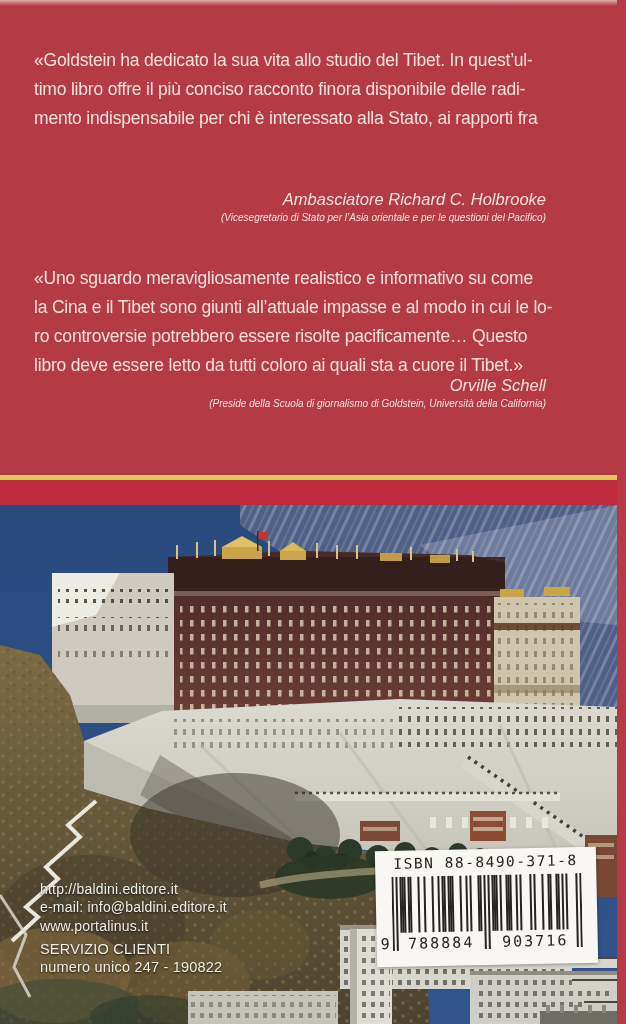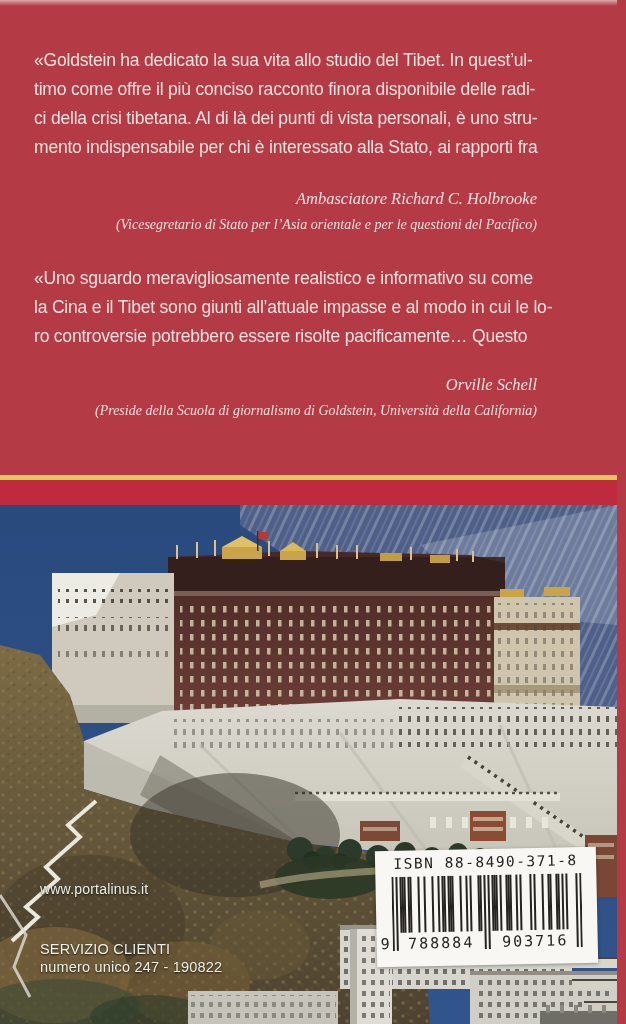--- a/index.html
+++ b/index.html
@@ -8,25 +8,25 @@
   
   .red-section{position:absolute;left:0;top:0;width:617px;height:505px;background:var(--cover-red,#b43a46);}
   .scan-top{position:absolute;left:0;top:0;width:617px;height:6px;
             background:linear-gradient(#d9aca7,rgba(217,172,167,0));}
   .divider-line{position:absolute;left:0;top:475px;width:617px;height:5px;background:var(--divider-yellow,#dbc95a);}
   .red-band{position:absolute;left:0;top:480px;width:617px;height:25px;background:var(--band-red,#c02a3f);}
   .quote{position:absolute;left:34px;color:var(--quote-text,#f3e1dd);
          font-size:17.5px;line-height:29px;letter-spacing:-0.2px;white-space:nowrap;}
   .quote-1{top:46px;}
   .quote-2{top:264px;}
-  .attr{position:absolute;right:80px;text-align:right;font-style:italic;color:var(--quote-text,#f3e1dd);white-space:nowrap;font-family:Liberation Serif, serif;}
+  .attr{position:absolute;right:71px;text-align:right;font-style:italic;color:var(--quote-text,#f3e1dd);white-space:nowrap;}
   .attr-1{top:190px;}
   .attr-2{top:376px;}
   .attr-name{font-size:16.5px;line-height:18px;}
-  .attr-role{font-size:14px;line-height:17px;margin-top:8px;}
+  .attr-role{font-size:10px;line-height:17px;margin-top:1px;}
   
   .photo{position:absolute;left:0;top:505px;width:617px;height:519px;overflow:hidden;background:#2a4a7c;}
   .photo svg{display:block;}
   .photo-links{position:absolute;left:40px;top:375px;color:var(--photo-text,#eef0e8);
                font-size:14px;line-height:18.3px;letter-spacing:.2px;text-shadow:0 1px 2px rgba(0,0,0,.75);}
   .photo-service{position:absolute;left:40px;top:436px;color:var(--photo-text,#eef0e8);
                font-size:14.5px;line-height:17.5px;letter-spacing:.2px;text-shadow:0 1px 2px rgba(0,0,0,.75);}
   
   .barcode{position:absolute;left:376px;top:344px;width:221px;height:116px;
            background:var(--barcode-bg,#f8f7f3);transform:rotate(-1.2deg);
@@ -48,33 +48,33 @@
 </head>
 <body>
 
 <div class="cover">
 
   <div class="red-section">
     <div class="scan-top"></div>
 
     <div class="quote quote-1">
       <div>«Goldstein ha dedicato la sua vita allo studio del Tibet. In quest’ul-</div>
-      <div>timo come offre il più conciso racconto finora disponibile delle radi-</div>
-      <div>ci della crisi tibetana. Al di là dei punti di vista personali, è uno stru-</div>
+      <div>timo libro offre il più conciso racconto finora disponibile delle radi-</div>
       <div>mento indispensabile per chi è interessato alla Stato, ai rapporti fra</div>
     </div>
     <div class="attr attr-1">
       <div class="attr-name">Ambasciatore Richard C. Holbrooke</div>
       <div class="attr-role">(Vicesegretario di Stato per l’Asia orientale e per le questioni del Pacifico)</div>
     </div>
 
     <div class="quote quote-2">
       <div>«Uno sguardo meravigliosamente realistico e informativo su come</div>
       <div>la Cina e il Tibet sono giunti all’attuale impasse e al modo in cui le lo-</div>
       <div>ro controversie potrebbero essere risolte pacificamente… Questo</div>
+      <div>libro deve essere letto da tutti coloro ai quali sta a cuore il Tibet.»</div>
     </div>
     <div class="attr attr-2">
       <div class="attr-name">Orville Schell</div>
       <div class="attr-role">(Preside della Scuola di giornalismo di Goldstein, Università della California)</div>
     </div>
 
     <div class="divider-line"></div>
     <div class="red-band"></div>
   </div>
 
@@ -276,20 +276,22 @@
         <rect x="540" y="506" width="77" height="13" fill="#6f6e66"></rect>
         <rect x="546" y="500" width="4" height="8" fill="#8a8880"></rect>
           <rect x="560" y="500" width="4" height="8" fill="#8a8880"></rect>
         <rect x="574" y="500" width="4" height="8" fill="#8a8880"></rect>
           <rect x="588" y="500" width="4" height="8" fill="#8a8880"></rect>
         <rect x="602" y="500" width="4" height="8" fill="#8a8880"></rect>
       </g>
     </svg>
 
     <div class="photo-links">
+      <div>http://baldini.editore.it</div>
+      <div>e-mail: info@baldini.editore.it</div>
       <div>www.portalinus.it</div>
     </div>
     <div class="photo-service">
       <div>SERVIZIO CLIENTI</div>
       <div>numero unico 247 - 190822</div>
     </div>
 
     <div class="barcode">
       <div class="bc-label">ISBN 88-8490-371-8</div>
       <svg class="bc-bars" width="190" height="76">

